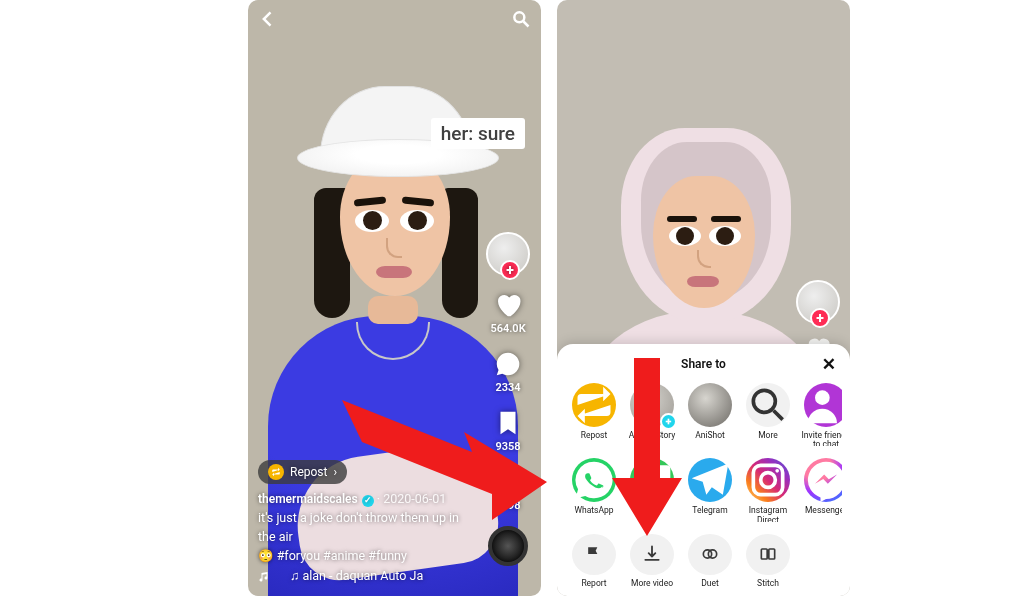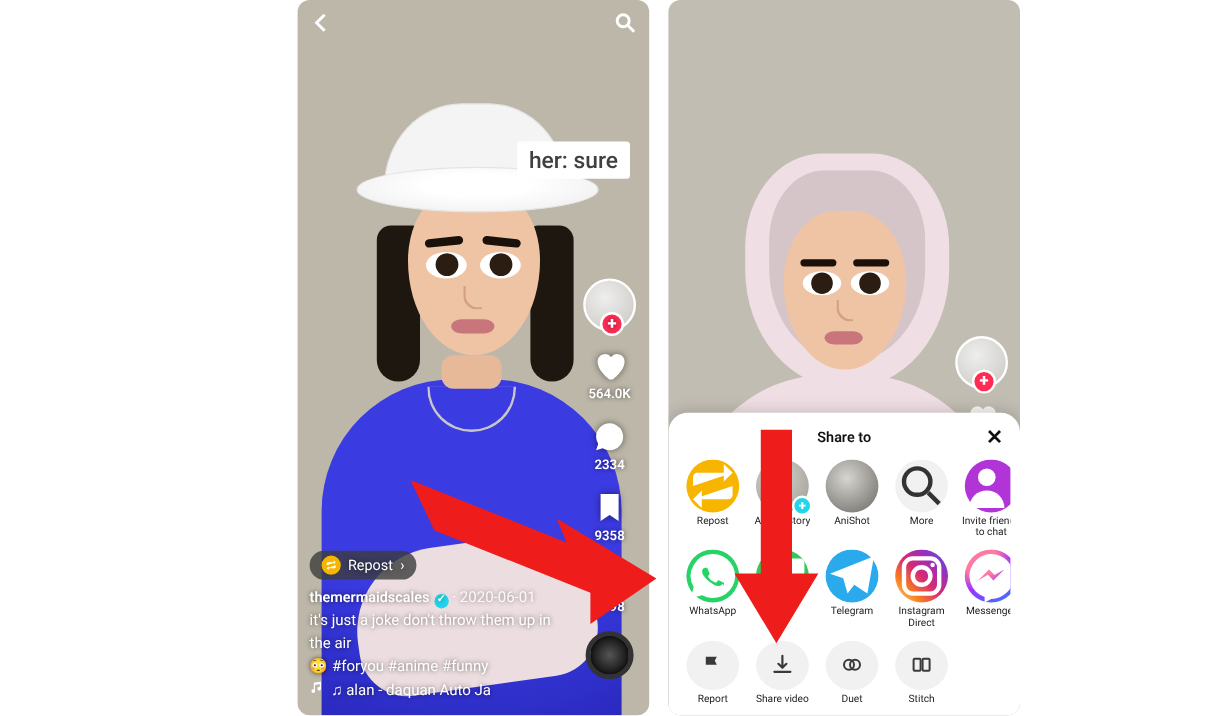--- a/index.html
+++ b/index.html
@@ -40,21 +40,21 @@
 
   
   .info{position:absolute;bottom:10px;left:10px;right:70px;color:#fff;font-size:12.5px;line-height:1.5;text-shadow:0 0 4px rgba(0,0,0,.6);}
   .repost-pill{display:inline-flex;align-items:center;gap:6px;background:rgba(60,60,60,.8);border-radius:14px;padding:3px 10px;font-size:12px;margin-bottom:6px;}
   .repost-pill .y{width:16px;height:16px;border-radius:50%;background:#f7b500;display:inline-flex;align-items:center;justify-content:center;}
   .repost-pill .y svg{width:10px;height:10px;fill:#fff;}
   .verif{width:12px;height:12px;border-radius:50%;background:#20d5ec;display:inline-flex;align-items:center;justify-content:center;margin-left:4px;}
   .verif:after{content:"✓";font-size:9px;color:#fff;font-weight:700;}
   .uname{font-weight:600;font-size:12px;}
   .postdate{opacity:.8}
-  .music{display:flex;align-items:flex-start;gap:6px;margin-top:2px;}
+  .music{display:flex;align-items:center;gap:20px;margin-top:2px;}
   .music svg{width:12px;height:12px;fill:#fff;}
 
   
   #right{left:557px;top:0;width:293px;height:596px;background:#c2bdb3;}
   .hood{position:absolute;top:128px;left:64px;width:170px;height:196px;background:#efdfe4;border-radius:90px 90px 120px 120px/110px 110px 140px 140px;}
   .hood:before{content:"";position:absolute;top:14px;left:20px;width:130px;height:160px;background:#d5c5c9;border-radius:70px 70px 100px 100px/90px 90px 120px 120px;}
   .face2{position:absolute;top:176px;left:96px;width:102px;height:132px;background:#efc4a5;border-radius:56px 56px 66px 66px/76px 76px 94px 94px;}
   .eye2{position:absolute;width:32px;height:20px;background:#fff;border-radius:50%;top:226px;}
   .eye2.l{left:112px;} .eye2.r{left:152px;}
   .eye2:after{content:"";position:absolute;top:1px;left:7px;width:18px;height:18px;background:#2c1d12;border-radius:50%;}
@@ -316,21 +316,21 @@
               </svg>
             </div>
           <span class="lbl">Report</span>
         </div>
         <div class="item">
           <div class="circ">
               <svg viewBox="0 0 24 24">
                 <path d="M12 3v12m0 0 4-4m-4 4-4-4M4 19h16" style="fill:none;stroke:#3a3a3a;stroke-width:2.2;stroke-linecap:round"></path>
               </svg>
             </div>
-          <span class="lbl">Share video</span>
+          <span class="lbl">More video</span>
         </div>
         <div class="item">
           <div class="circ">
               <svg viewBox="0 0 24 24">
                 <circle cx="9" cy="12" r="5" style="fill:none;stroke:#3a3a3a;stroke-width:2"></circle>
                 <circle cx="15" cy="12" r="5" style="fill:none;stroke:#3a3a3a;stroke-width:2"></circle>
               </svg>
             </div>
           <span class="lbl">Duet</span>
         </div>

